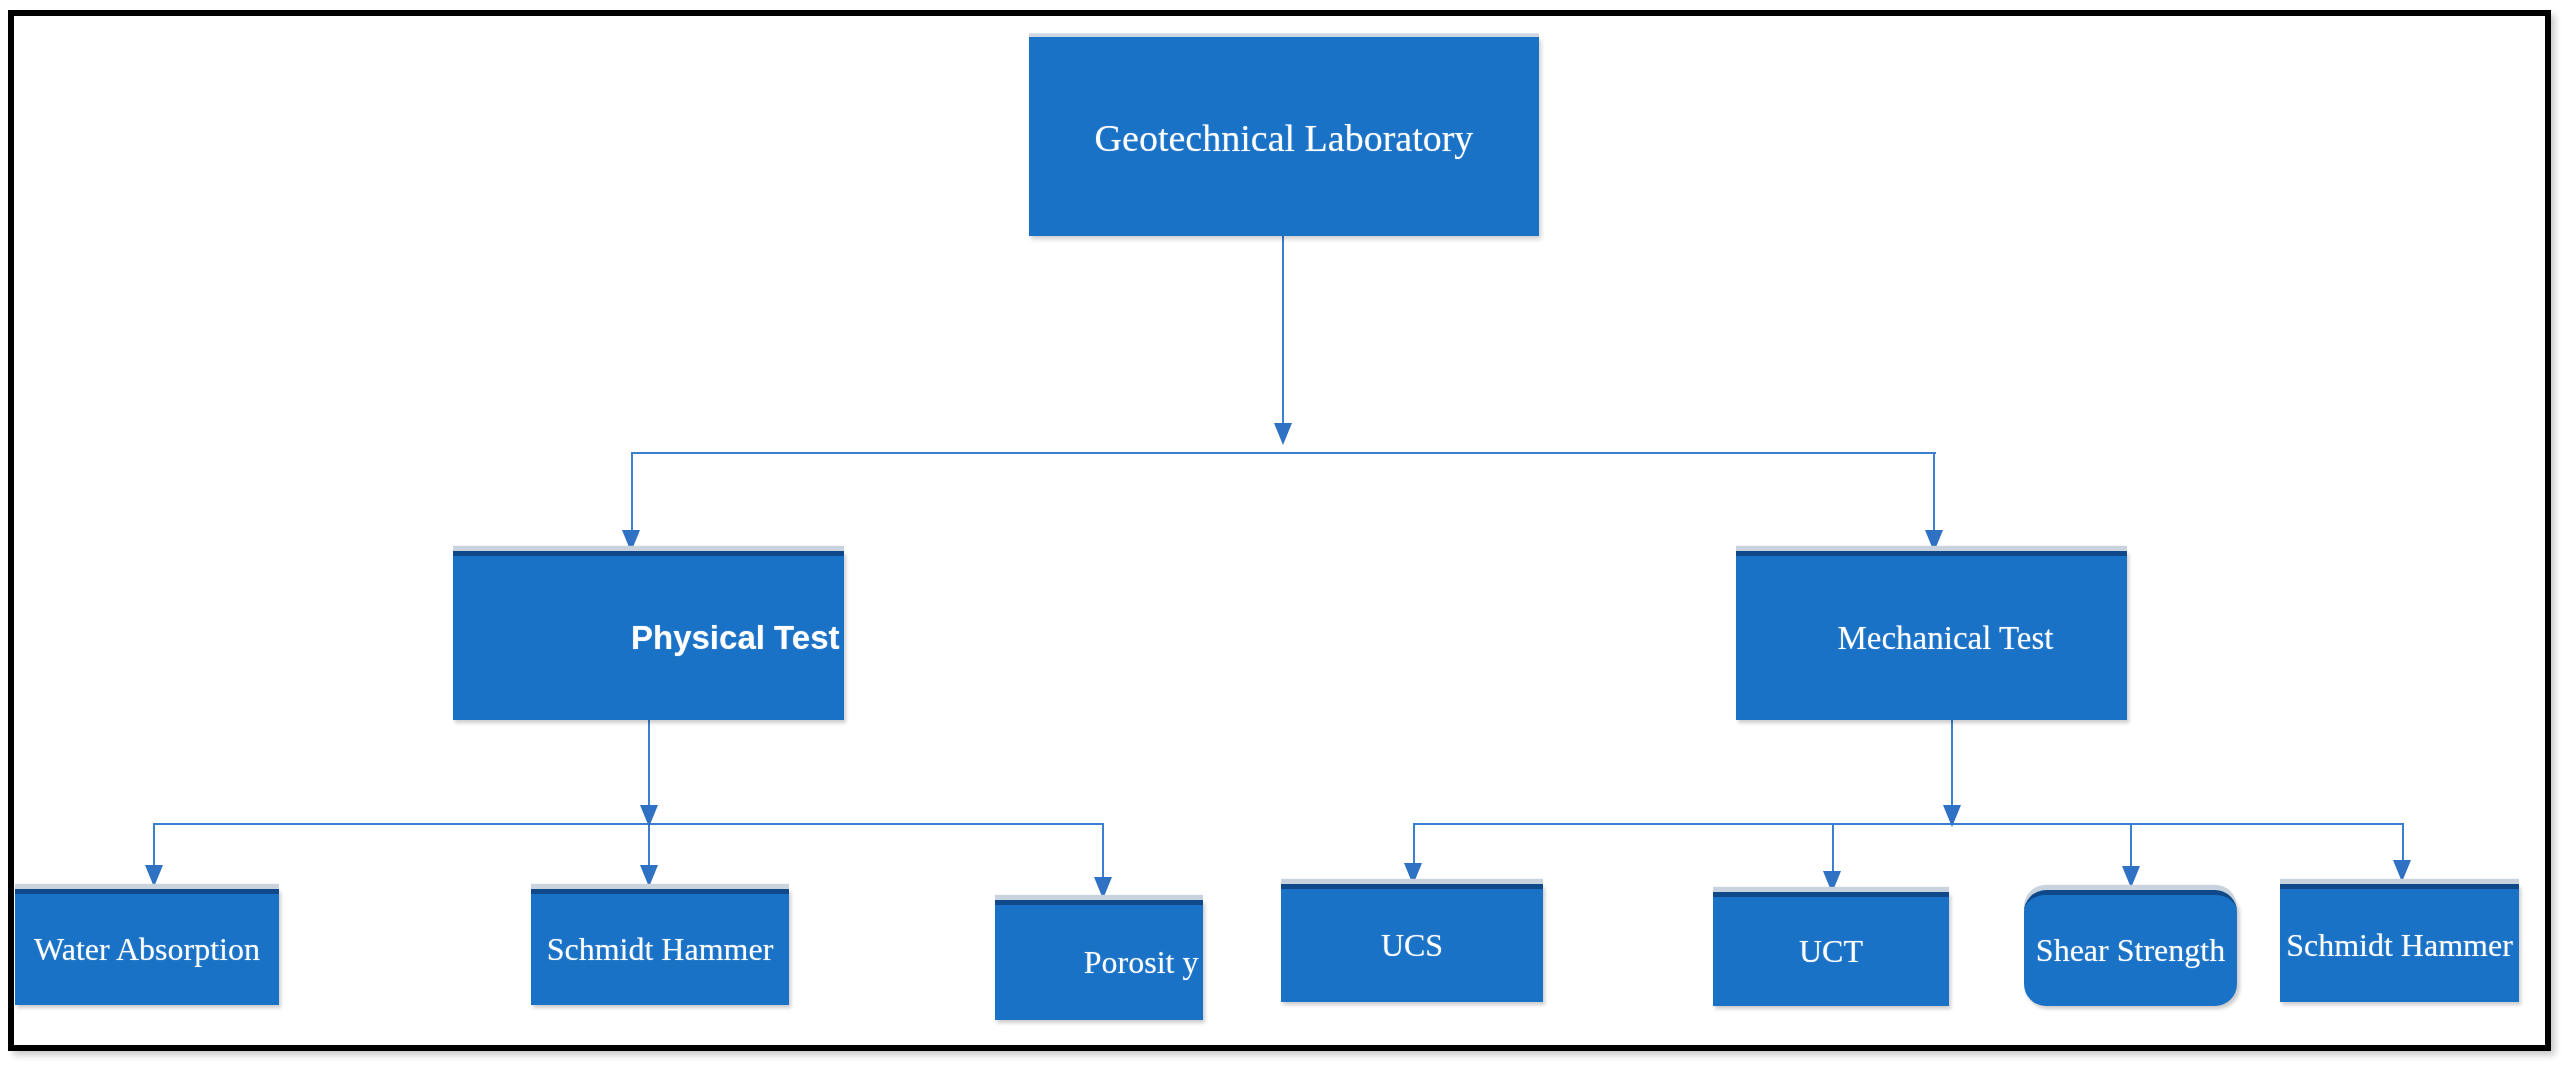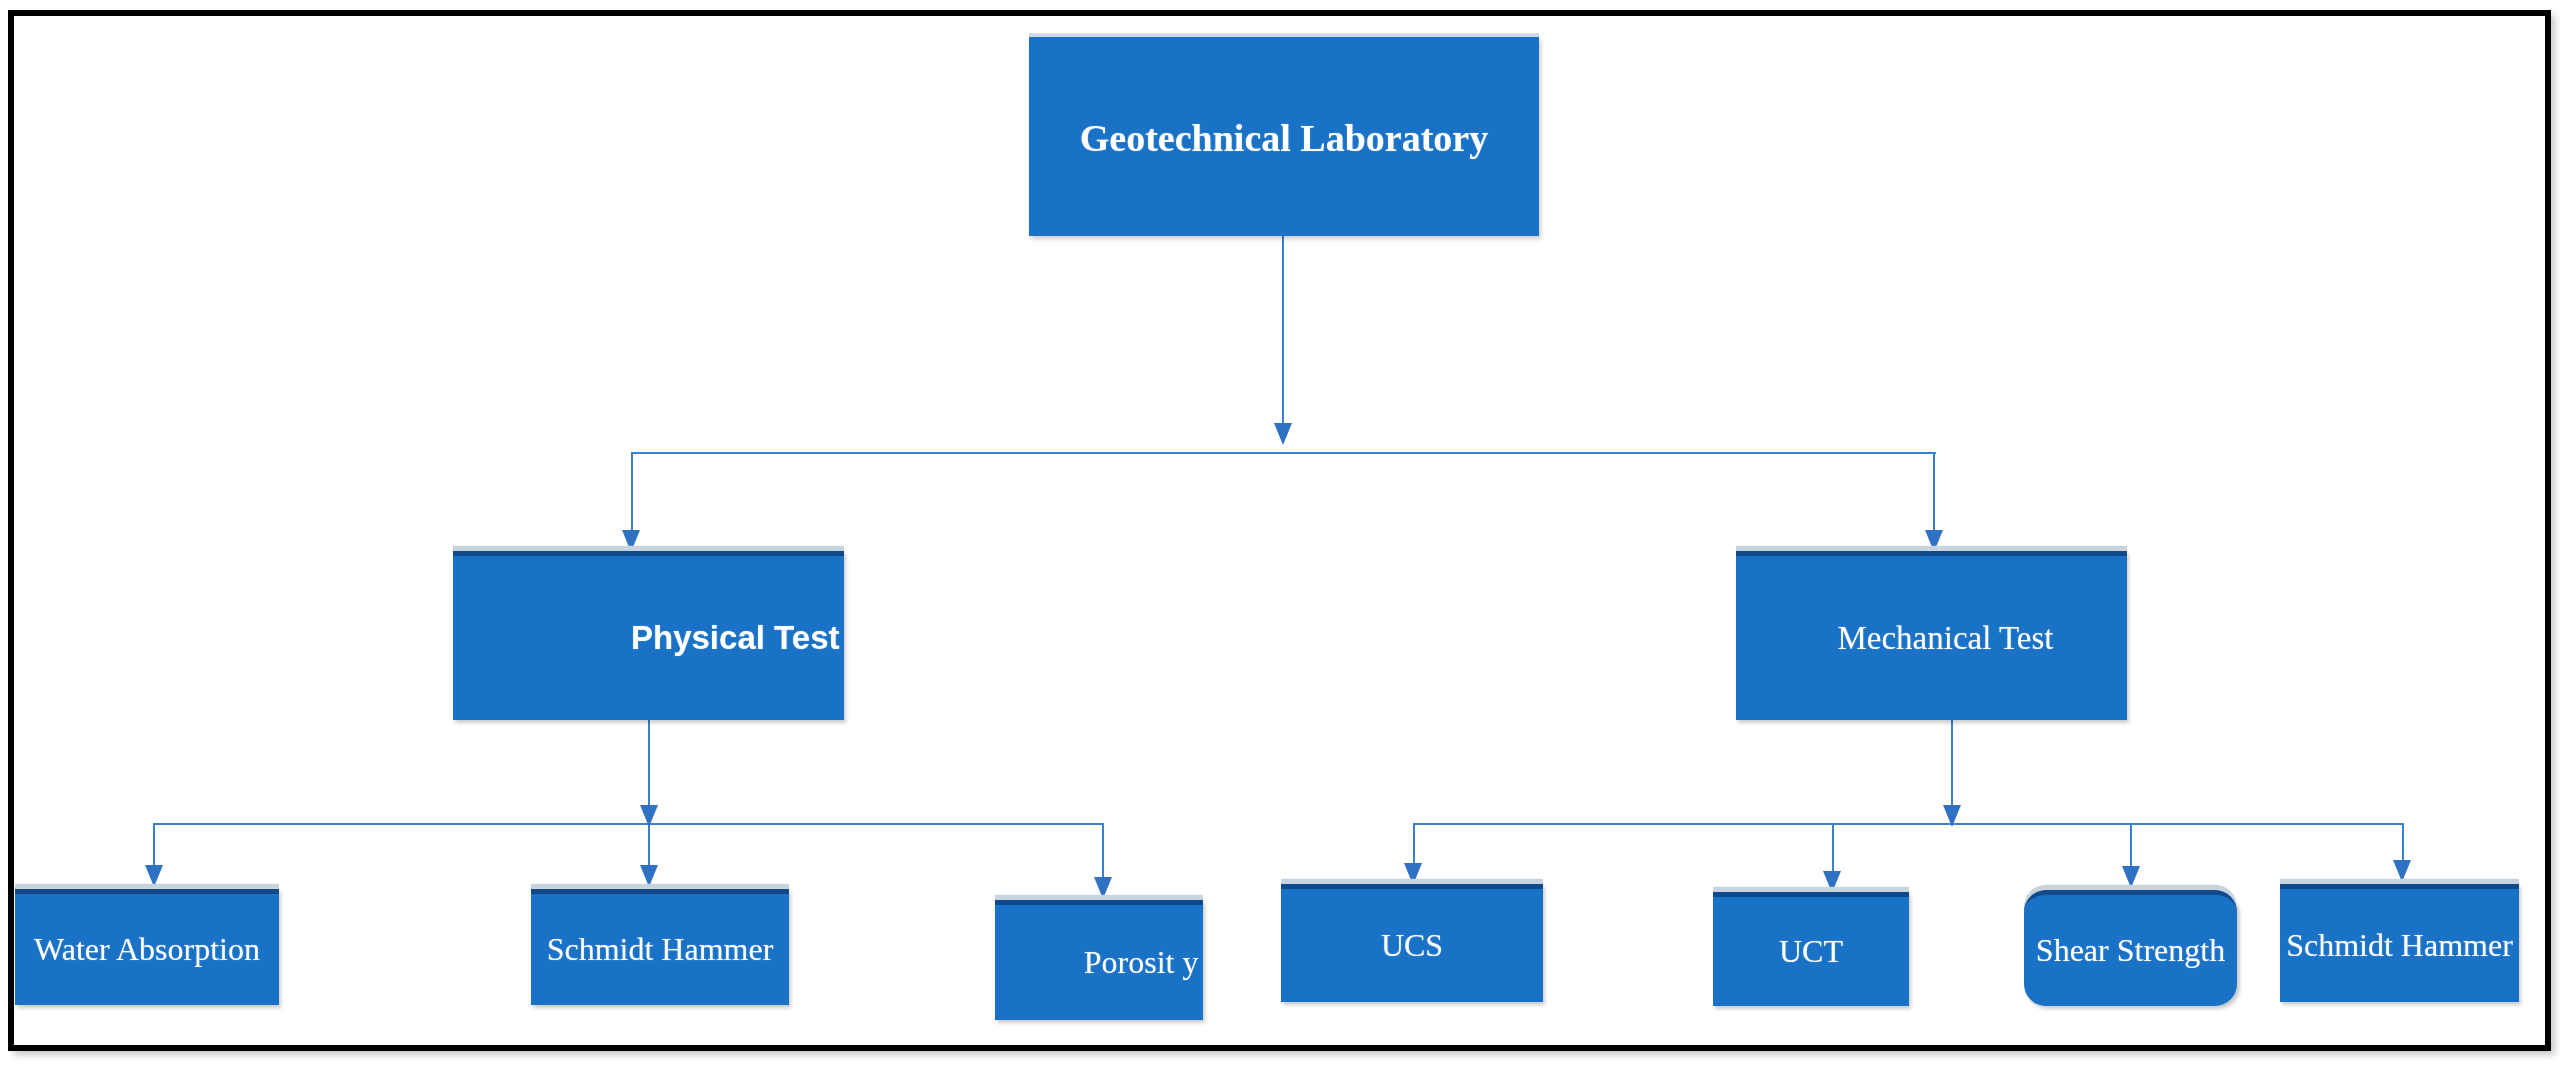--- a/index.html
+++ b/index.html
@@ -55,21 +55,21 @@
     width: 100%;
     padding: 0 4.5px;
     box-sizing: border-box;
     text-shadow: 0 0 1.5px rgba(255,255,255,0.35);
   }
 
   
   #node-root {
     left: 1029px; top: 37px; width: 510px; height: 199px;
     font-size: 38px;
-    font-weight: bold;
+    font-weight: normal;
     border-top: 3.7px solid #1a72c7;
     box-shadow: 0 -3.7px 0 0 #cfd8e2, 2.2px 3px 4.5px rgba(0,0,0,0.20);
   }
 
   
   #node-physical {
     left: 453px; top: 551px; width: 391px; height: 169px;
     font-size: 33px;
     font-weight: bold;
     font-family: "Liberation Sans", sans-serif;
@@ -81,21 +81,21 @@
     padding-left: 28px;
   }
 
   
   #node-water      { left: 15px;   top: 889px; width: 264px; height: 116px; font-size: 32px; }
   #node-schmidt-l  { left: 531px;  top: 889px; width: 258px; height: 116px; font-size: 32px; }
   #node-porosity   { left: 995px; top: 900px; width: 208px; height: 120px; font-size: 32px; text-align: right; }
 
   
   #node-ucs        { left: 1281px; top: 884px; width: 262px; height: 118px; font-size: 32px; }
-  #node-uct        { left: 1713px; top: 892px; width: 196px; height: 114px; font-size: 32px; }
+  #node-uct        { left: 1713px; top: 892px; width: 236px; height: 114px; font-size: 32px; }
   #node-shear      { left: 2024px; top: 890px; width: 213px; height: 116px; font-size: 32px; border-radius: 22px; }
   #node-schmidt-r  { left: 2280px; top: 884px; width: 239px; height: 118px; font-size: 32px; }
 
   
   .conn-line {
     position: absolute;
     background: #3a7fd0;
     z-index: 1;
   }
   .conn-v { width: 2.2px; }

